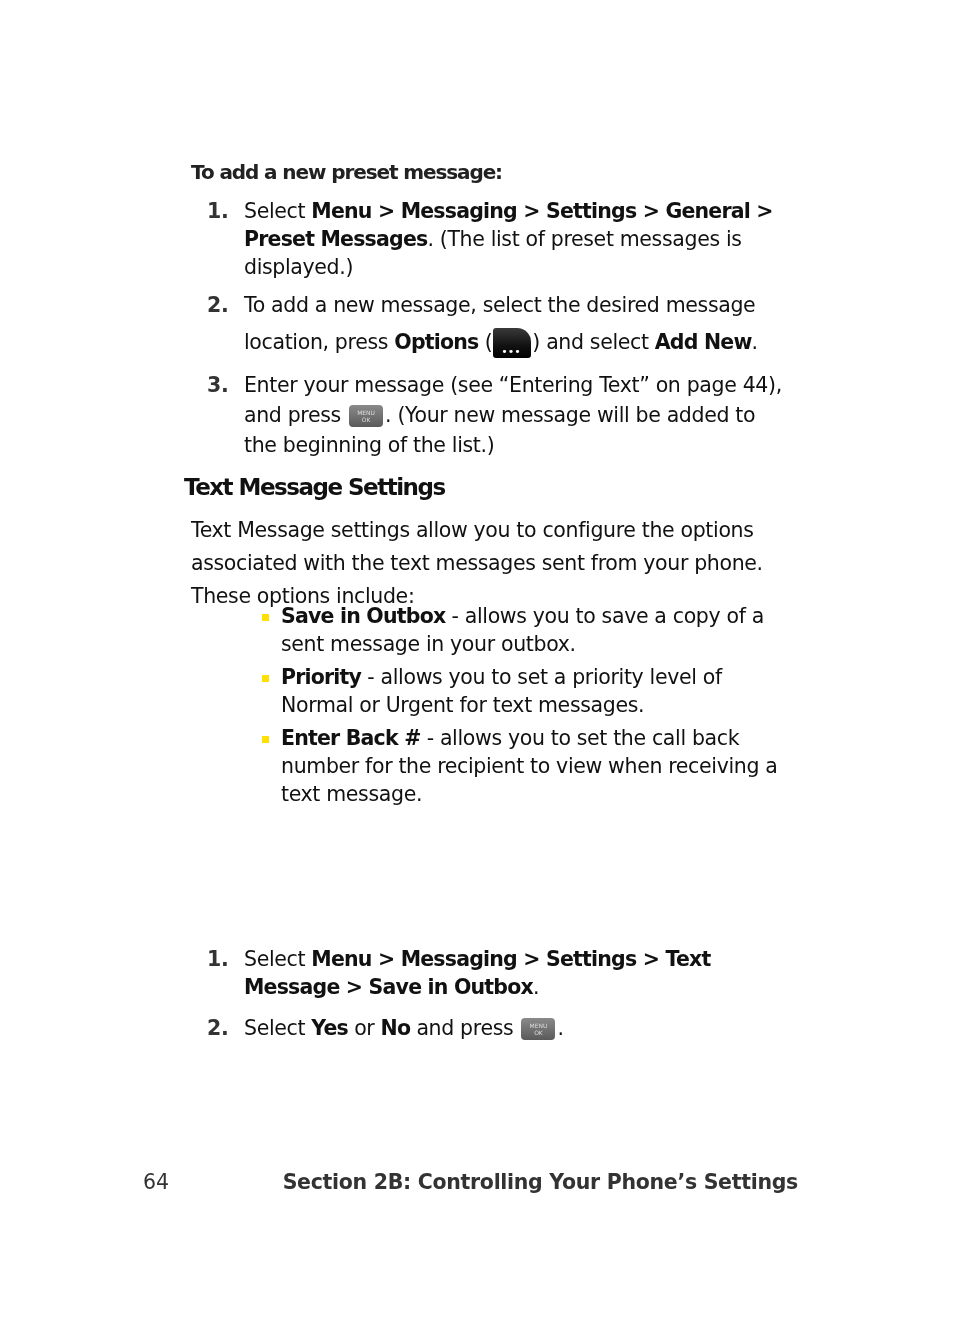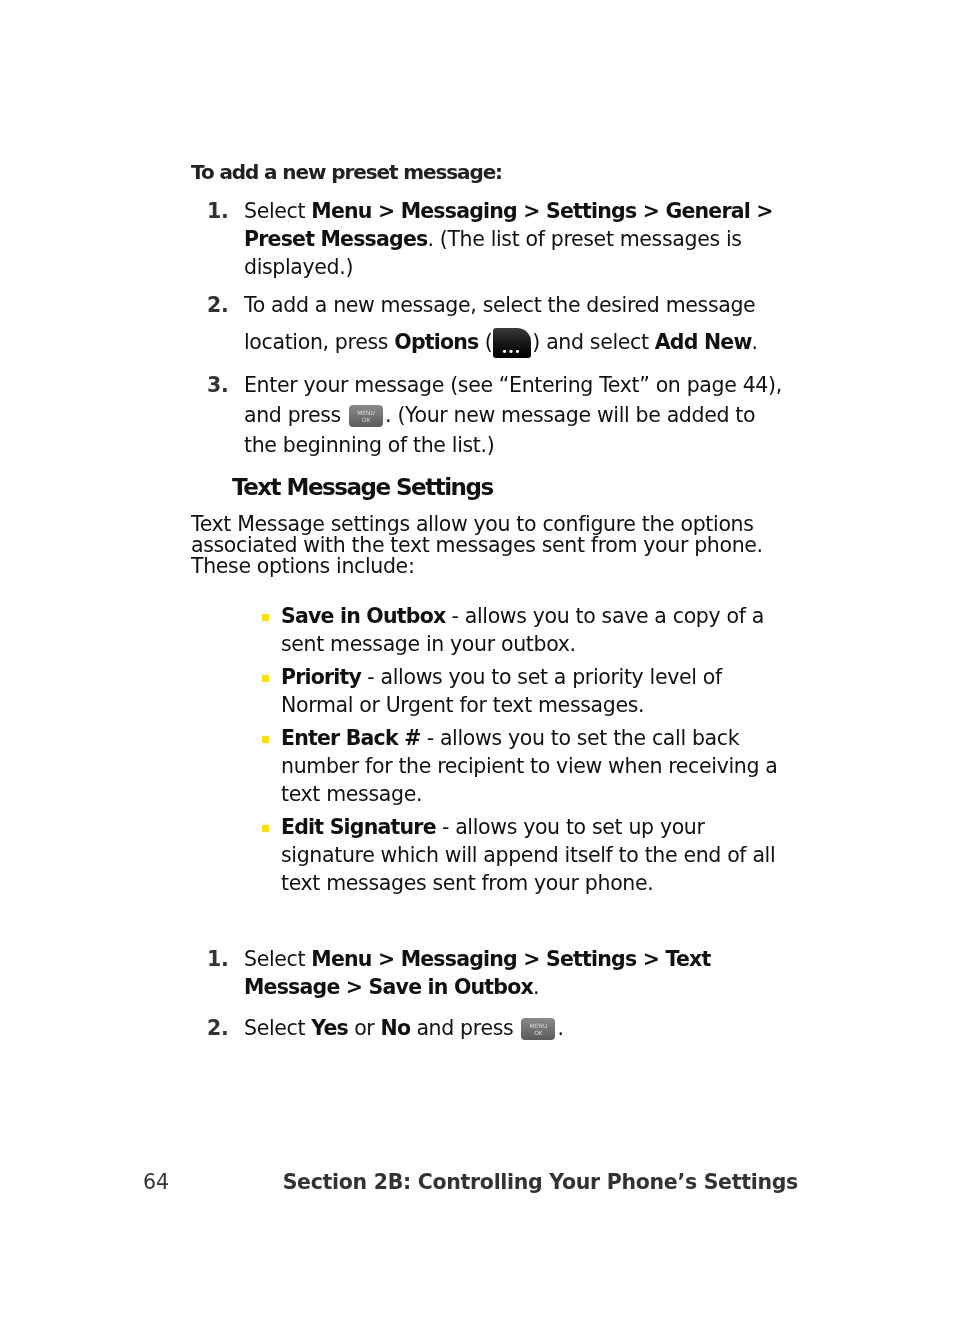--- a/index.html
+++ b/index.html
@@ -5,22 +5,22 @@
     html, body { margin: 0; padding: 0; background: #ffffff; }
     body { width: 954px; height: 1336px; position: relative; overflow: hidden;
       font-family: "DejaVu Sans", sans-serif; color: #111; }
     .page { position: absolute; left: 0; top: 0; width: 954px; height: 1008px; }
     .proc-title { position: absolute; left: 191px; top: 160px; font-size: 20px; font-weight: bold;
       letter-spacing: -1.1px; color: #222; }
     .step { position: absolute; left: 207px; width: 580px; font-size: 20.5px; line-height: 28px; letter-spacing: -0.35px; }
     .step .num { position: absolute; left: 0; top: 0; font-weight: bold; color: #333; }
     .step .body { position: absolute; left: 37px; width: 545px; }
     b { font-weight: bold; letter-spacing: -0.8px; }
-    .h2 { position: absolute; left: 184px; top: 474px; font-size: 23px; font-weight: bold; letter-spacing: -1.5px; color: #111; margin-left: 48px; }
-    .para { position: absolute; left: 191px; top: 514px; width: 580px; font-size: 20.5px; line-height: 21px; letter-spacing: -0.35px; }
+    .h2 { position: absolute; left: 184px; top: 474px; font-size: 23px; font-weight: bold; letter-spacing: -1.5px; color: #111; }
+    .para { position: absolute; left: 191px; top: 514px; width: 580px; font-size: 20.5px; line-height: 33px; letter-spacing: -0.35px; }
     .bullets { position: absolute; left: 262px; top: 602px; width: 520px; margin: 0; padding: 0; list-style: none; }
     .bullets li { position: relative; padding-left: 19px; font-size: 20.5px; line-height: 28px; letter-spacing: -0.35px; margin-bottom: 5px; }
     .bullet-sq { position: absolute; left: 0; top: 12px; width: 7px; height: 7px; background: #ffe000; }
     .plain { position: absolute; left: 191px; top: 907px; font-size: 20.5px; letter-spacing: -0.35px; }
     .icon-options { display: inline-block; width: 38px; height: 30px; vertical-align: -9px; border-radius: 3px 14px 3px 3px;
       background: linear-gradient(180deg, #3a3a3a 0%, #111 60%, #000 100%); position: relative; margin: 0 1px; }
     .icon-options::after { content: "•••"; position: absolute; left: 8px; top: 5px; color: #fff; font-size: 11px; letter-spacing: 0; }
     .icon-menuok { display: inline-block; width: 34px; height: 22px; vertical-align: -5px; border-radius: 4px;
       background: linear-gradient(180deg, #8a8a8a 0%, #5a5a5a 100%); position: relative; margin: 0 2px; }
     .icon-menuok span { position: absolute; left: 0; width: 34px; text-align: center; color: #ddd; font-size: 6px; line-height: 7px; letter-spacing: 0; }
@@ -50,21 +50,20 @@
   </div>
 
   <div class="h2">Text Message Settings</div>
 
   <div class="para">Text Message settings allow you to configure the options associated with the text messages sent from your phone. These options include:</div>
 
   <ul class="bullets">
     <li><span class="bullet-sq" style="background: rgb(255, 224, 0);"></span><b>Save in Outbox</b><span> - allows you to save a copy of a sent message in your outbox.</span></li>
     <li><span class="bullet-sq" style="background: rgb(255, 224, 0);"></span><b>Priority</b><span> - allows you to set a priority level of Normal or Urgent for text messages.</span></li>
     <li><span class="bullet-sq" style="background: rgb(255, 224, 0);"></span><b>Enter Back #</b><span> - allows you to set the call back number for the recipient to view when receiving a text message.</span></li>
-    <li><span class="bullet-sq" style="background: rgb(255, 224, 0);"></span><b>Edit Signature</b><span> - allows you to set up your signature which will append itself to the end of all text messages sent from your phone.</span></li>
   </ul>
 
 
   <div class="step" style="top:945px;">
     <span class="num">1.</span>
     <div class="body"><span>Select </span><b>Menu &gt; Messaging &gt; Settings &gt; Text Message &gt; Save in Outbox</b><span>.</span></div>
   </div>
 
   <div class="step" style="top:1014px;">
     <span class="num">2.</span>

